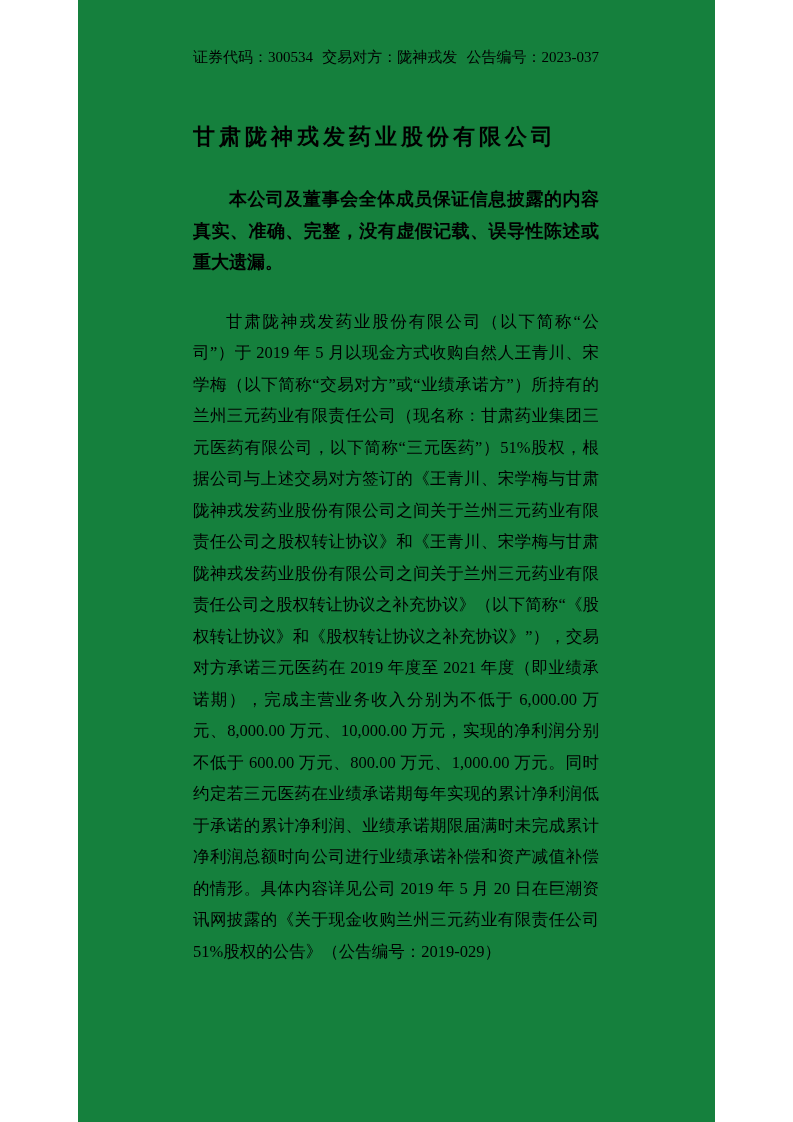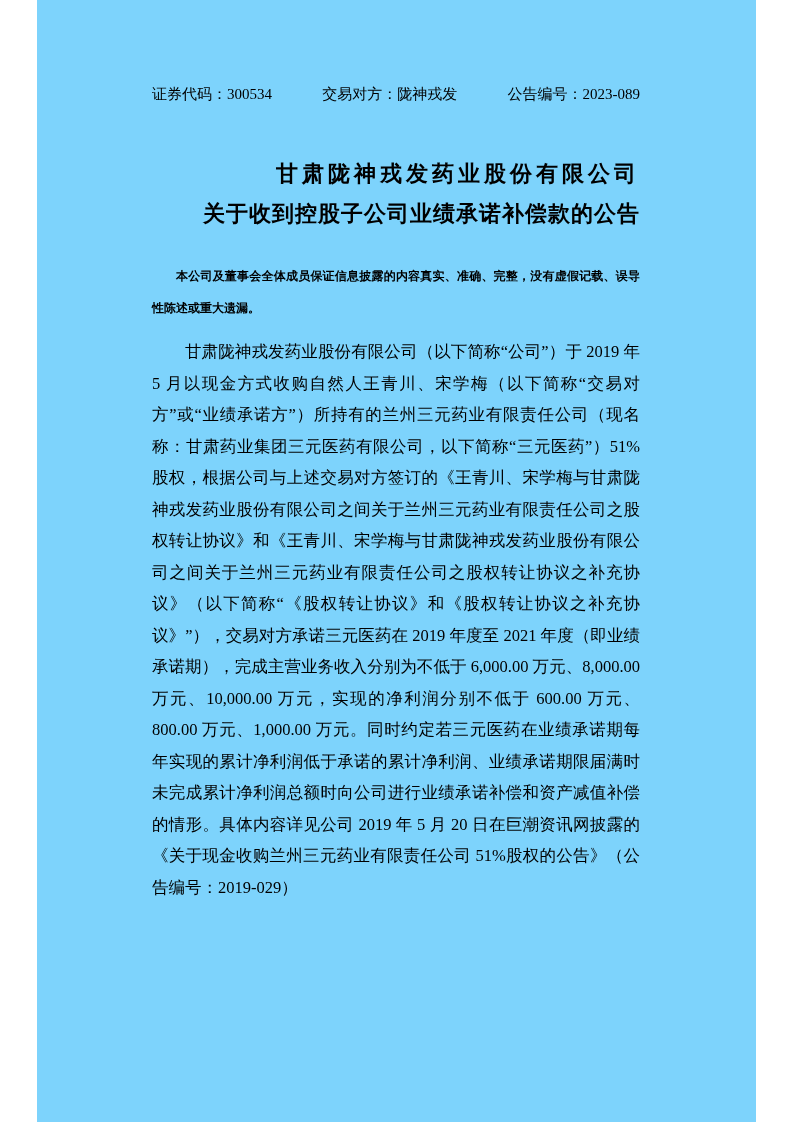--- a/index.html
+++ b/index.html
@@ -2,88 +2,87 @@
 <html><head>
 <meta charset="utf-8">
 <style>
   html, body {
     margin: 0;
     padding: 0;
     background: #ffffff;
   }
   .page {
     position: relative;
-    width: 719px;
+    width: 637px;
     height: 1122px;
     box-sizing: border-box;
     margin: 0 auto;
-    padding: 84px 116px 0 115px;
-    background: #7dd3fc;
+    padding: 47px 116px 0 115px;
+    background: #15803d;
     color: #000000;
     font-family: "Liberation Serif", "DejaVu Serif", serif;
     overflow: hidden;
   }
   .doc-header {
     display: flex;
     justify-content: space-between;
     align-items: baseline;
     font-size: 15px;
     line-height: 20px;
     white-space: nowrap;
   }
   .doc-title {
     margin: 50px 0 0 0;
-    text-align: right;
+    text-align: left;
     font-weight: bold;
   }
   .doc-title .t1 {
     display: block;
     font-size: 22px;
     line-height: 40px;
     letter-spacing: 4px;
   }
   .doc-title .t2 {
     display: block;
     font-size: 22px;
     line-height: 40px;
     letter-spacing: 1px;
   }
   .disclaimer {
     margin: 27px 0 0 0;
     font-weight: bold;
-    font-size: 12px;
+    font-size: 18px;
     line-height: 31.5px;
     text-indent: 2em;
     text-align: justify;
   }
   .body-text {
-    margin-top: 12px;
+    margin-top: 27px;
   }
   .para {
     margin: 0;
     font-size: 16.5px;
     line-height: 31.5px;
     text-indent: 2em;
     text-align: justify;
   }
 </style>
 </head>
 <body>
 
 <div class="page">
 
   <div class="doc-header">
     <span>证券代码：300534</span>
     <span>交易对方：陇神戎发</span>
-    <span>公告编号：2023-089</span>
+    <span>公告编号：2023-037</span>
   </div>
 
   <h1 class="doc-title">
     <span class="t1">甘肃陇神戎发药业股份有限公司</span>
-    <span class="t2">关于收到控股子公司业绩承诺补偿款的公告</span>
   </h1>
 
   <p class="disclaimer">本公司及董事会全体成员保证信息披露的内容真实、准确、完整，没有虚假记载、误导性陈述或重大遗漏。</p>
 
   <div class="body-text">
     <p class="para">甘肃陇神戎发药业股份有限公司（以下简称“公司”）于 2019 年 5 月以现金方式收购自然人王青川、宋学梅（以下简称“交易对方”或“业绩承诺方”）所持有的兰州三元药业有限责任公司（现名称：甘肃药业集团三元医药有限公司，以下简称“三元医药”）51%股权，根据公司与上述交易对方签订的《王青川、宋学梅与甘肃陇神戎发药业股份有限公司之间关于兰州三元药业有限责任公司之股权转让协议》和《王青川、宋学梅与甘肃陇神戎发药业股份有限公司之间关于兰州三元药业有限责任公司之股权转让协议之补充协议》（以下简称“《股权转让协议》和《股权转让协议之补充协议》”），交易对方承诺三元医药在 2019 年度至 2021 年度（即业绩承诺期），完成主营业务收入分别为不低于 6,000.00 万元、8,000.00 万元、10,000.00 万元，实现的净利润分别不低于 600.00 万元、800.00 万元、1,000.00 万元。同时约定若三元医药在业绩承诺期每年实现的累计净利润低于承诺的累计净利润、业绩承诺期限届满时未完成累计净利润总额时向公司进行业绩承诺补偿和资产减值补偿的情形。具体内容详见公司 2019 年 5 月 20 日在巨潮资讯网披露的《关于现金收购兰州三元药业有限责任公司 51%股权的公告》（公告编号：2019-029）</p>
   </div>
 
 </div>
 

